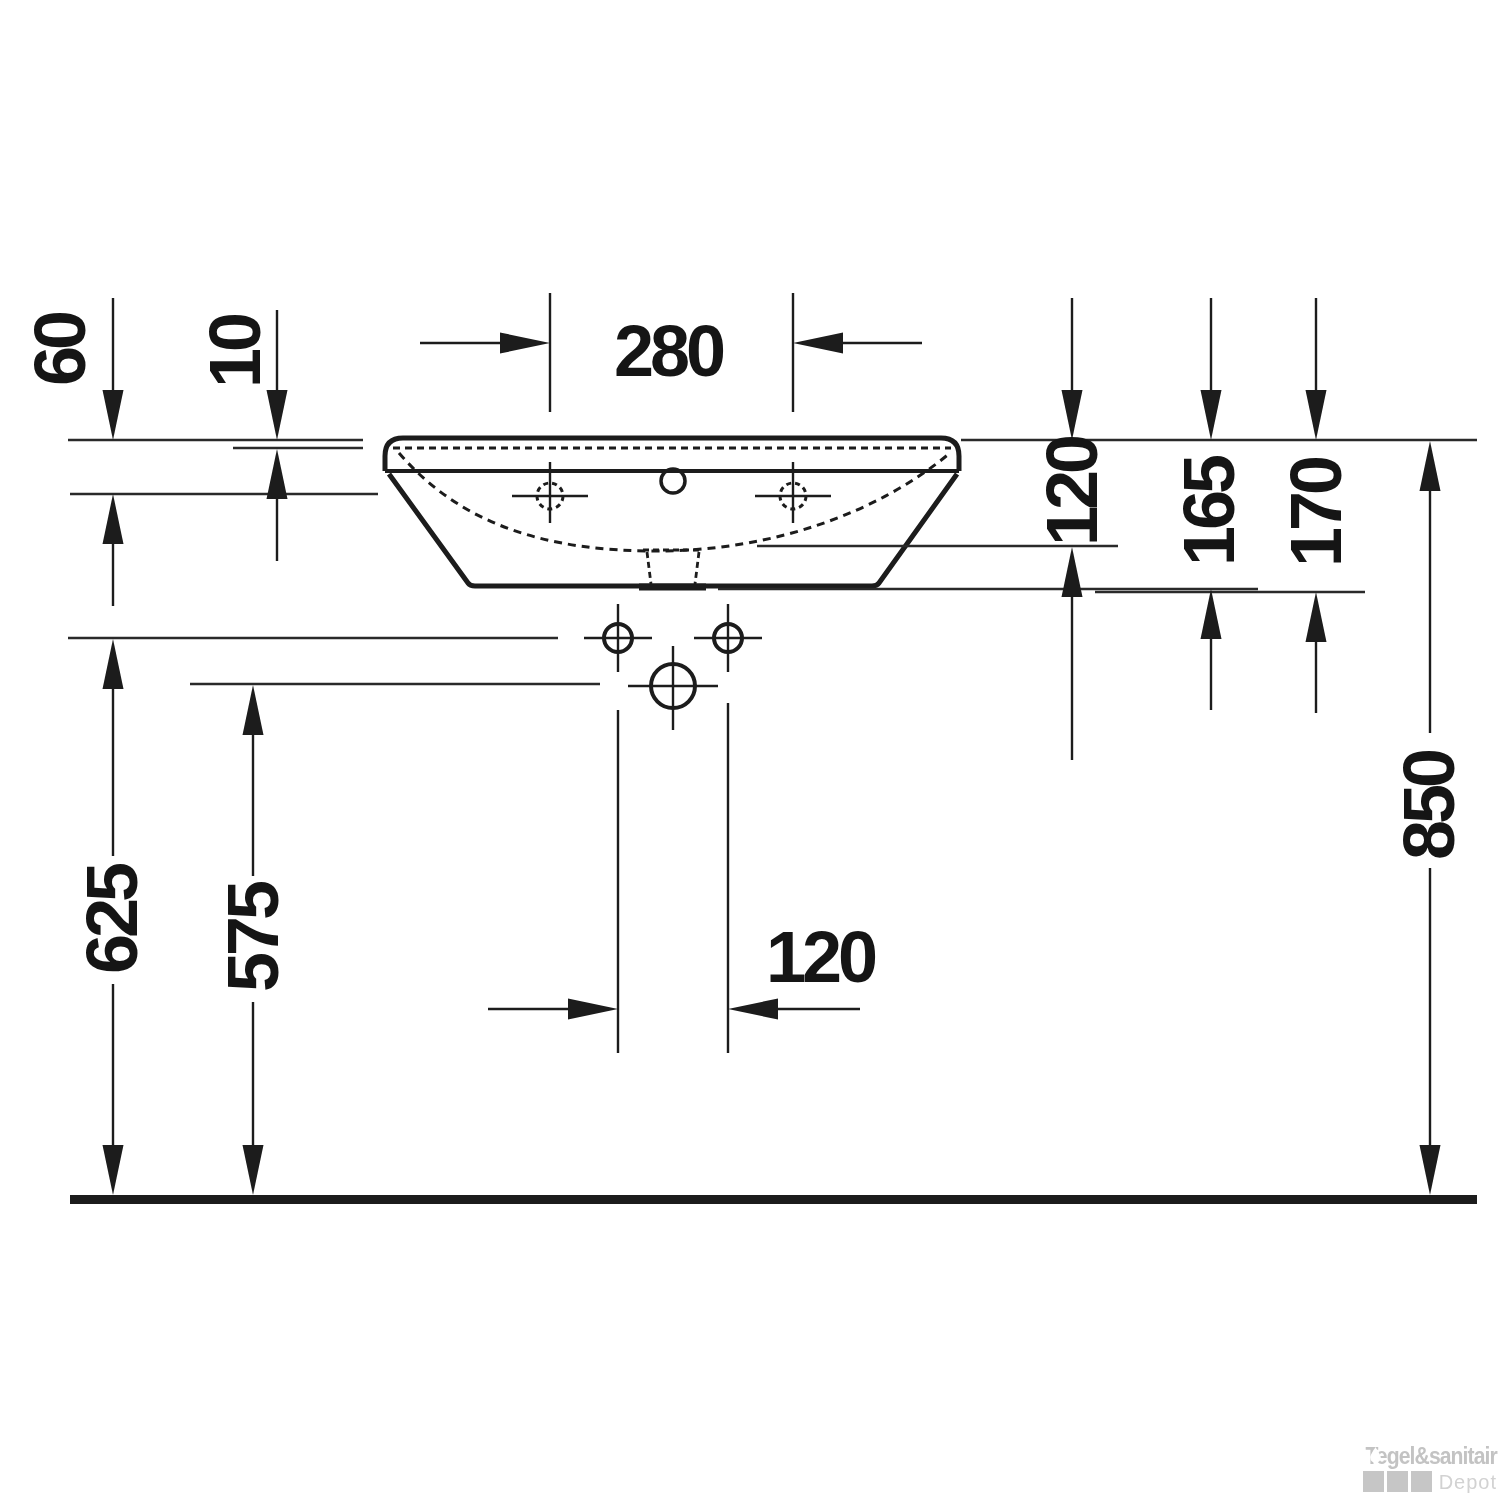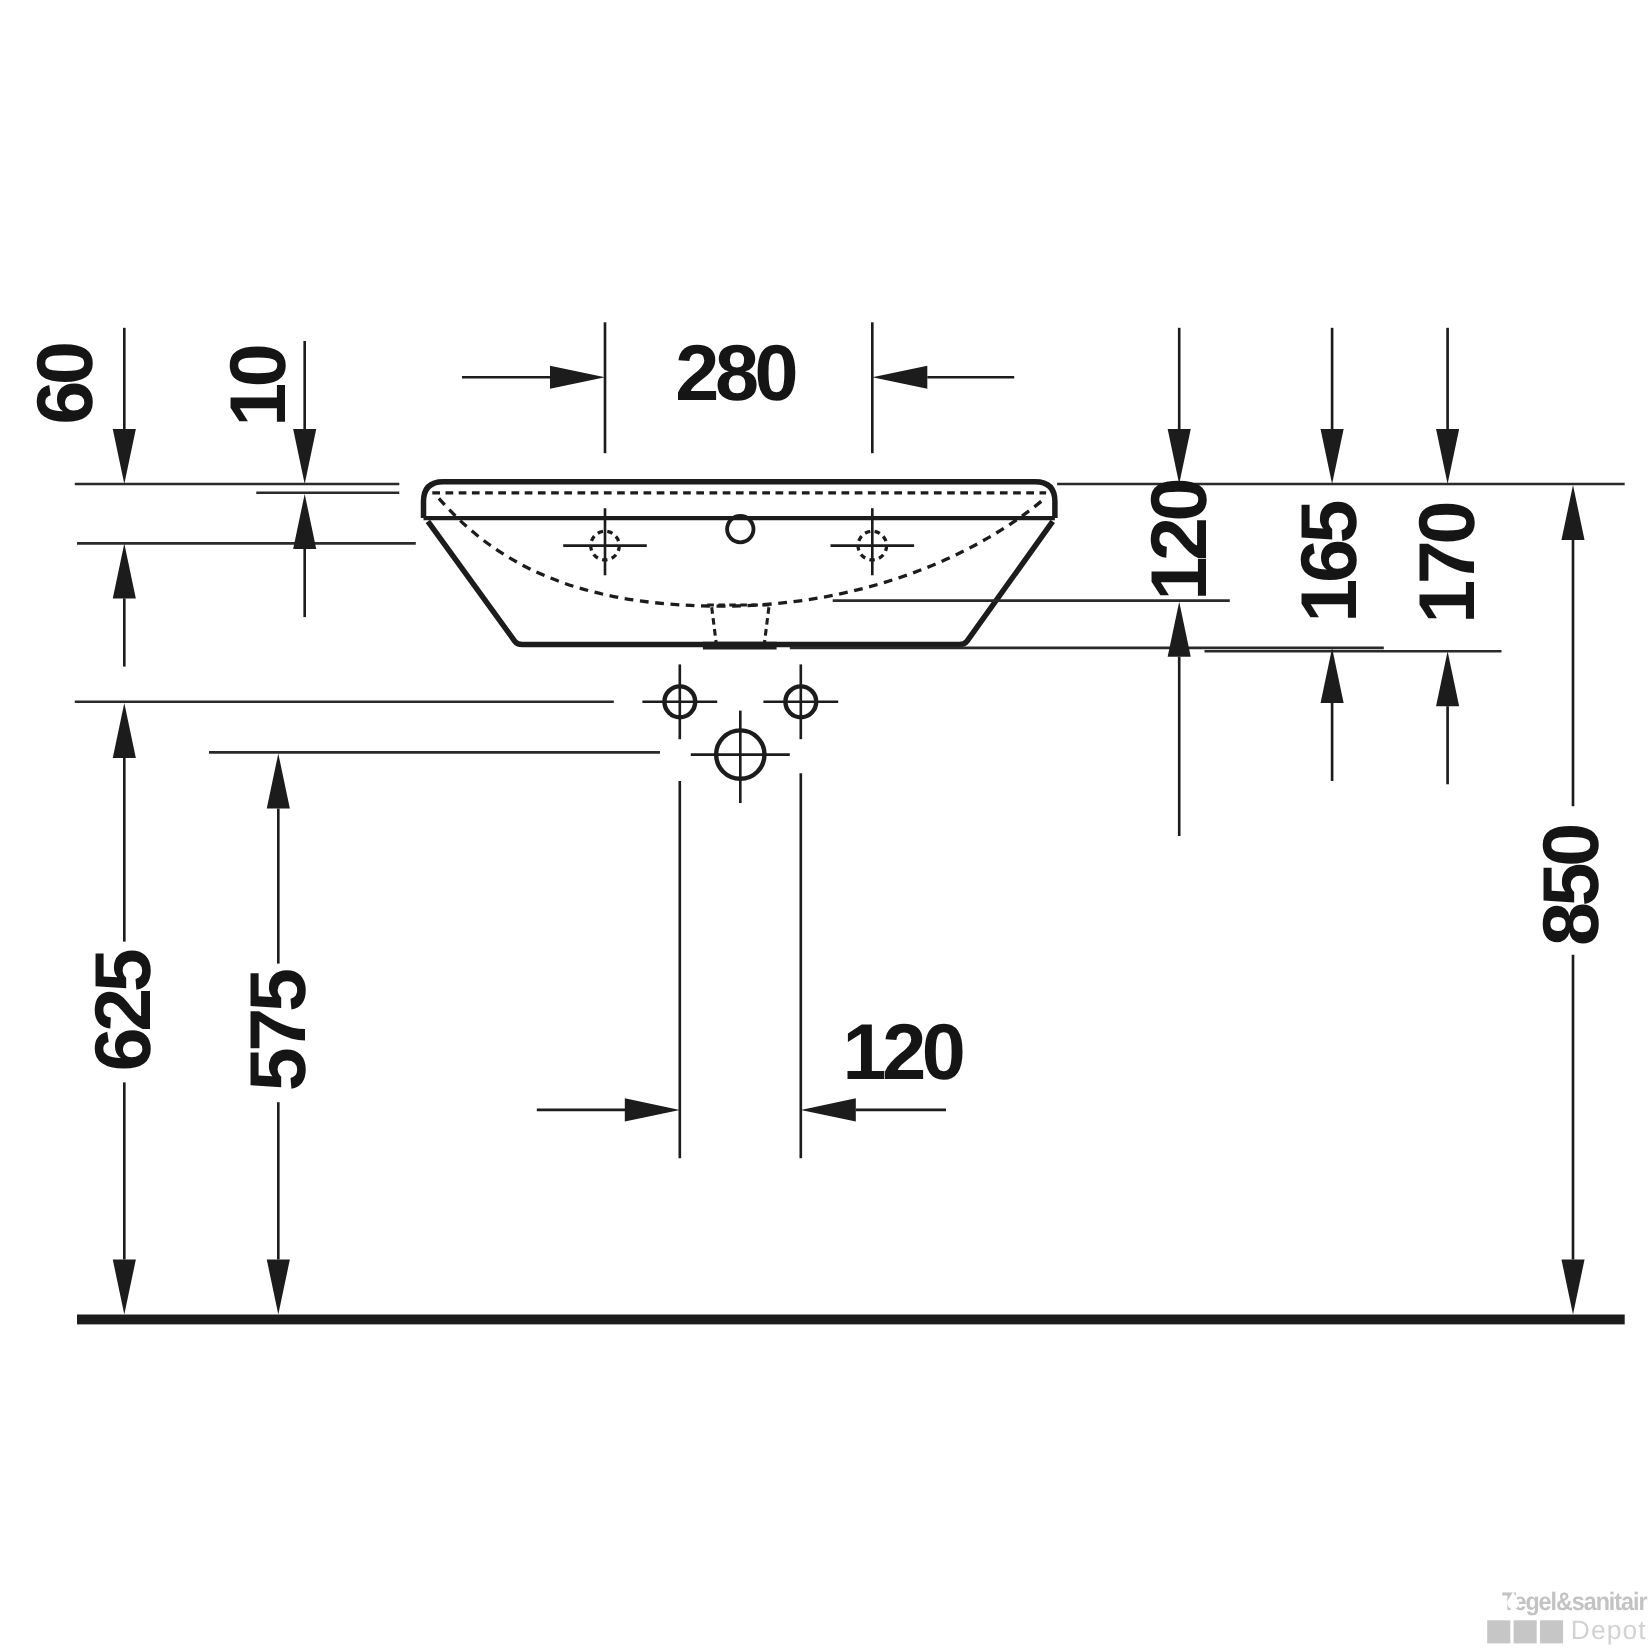--- a/index.html
+++ b/index.html
@@ -39,21 +39,21 @@
     color:#c3c3c3;
     line-height:1.1;
     transform:scaleX(0.92);
     transform-origin:right center;
     white-space:nowrap;
   }
   .wm-row{display:flex;align-items:center;gap:3px;}
   .wm-sq{width:21px;height:21px;background:#c6c6c6;display:flex;align-items:center;justify-content:center;}
   .wm-depot{
     font-weight:400;
-    font-size:24px;
+    font-size:20px;
     color:#d2d2d2;
     letter-spacing:1px;
     line-height:1;
     margin-left:4px;
     text-align:center;
   }
 </style>
 </head>
 <body>
 
@@ -181,21 +181,21 @@
       <polygon points="618,1009 568,998.5 568,1019.5" stroke="none"></polygon>
       <polygon points="728,1009 778,998.5 778,1019.5" stroke="none"></polygon>
       <line x1="778" y1="1009" x2="860" y2="1009" stroke-width="2.4"></line>
     </g>
 
     <rect x="70" y="1195" width="1407" height="9" fill="#1c1c1c"></rect>
   </svg>
 
   <div class="dim rot" style="left:60px;top:350px">60</div>
   <div class="dim rot" style="left:235px;top:352px">10</div>
-  <div class="dim" style="left:668px;top:340px">280</div>
+  <div class="dim" style="left:668px;top:351px">280</div>
   <div class="dim rot" style="left:1072px;top:492px">120</div>
   <div class="dim rot" style="left:1209px;top:512px">165</div>
   <div class="dim rot" style="left:1316px;top:513px">170</div>
   <div class="dim rot" style="left:1429px;top:806px">850</div>
   <div class="dim rot" style="left:112px;top:920px">625</div>
   <div class="dim rot" style="left:253px;top:938px">575</div>
   <div class="dim" style="left:820px;top:957px">120</div>
 
   <div class="wm">
     <div class="wm-brand">Tegel&amp;sanitair</div>

